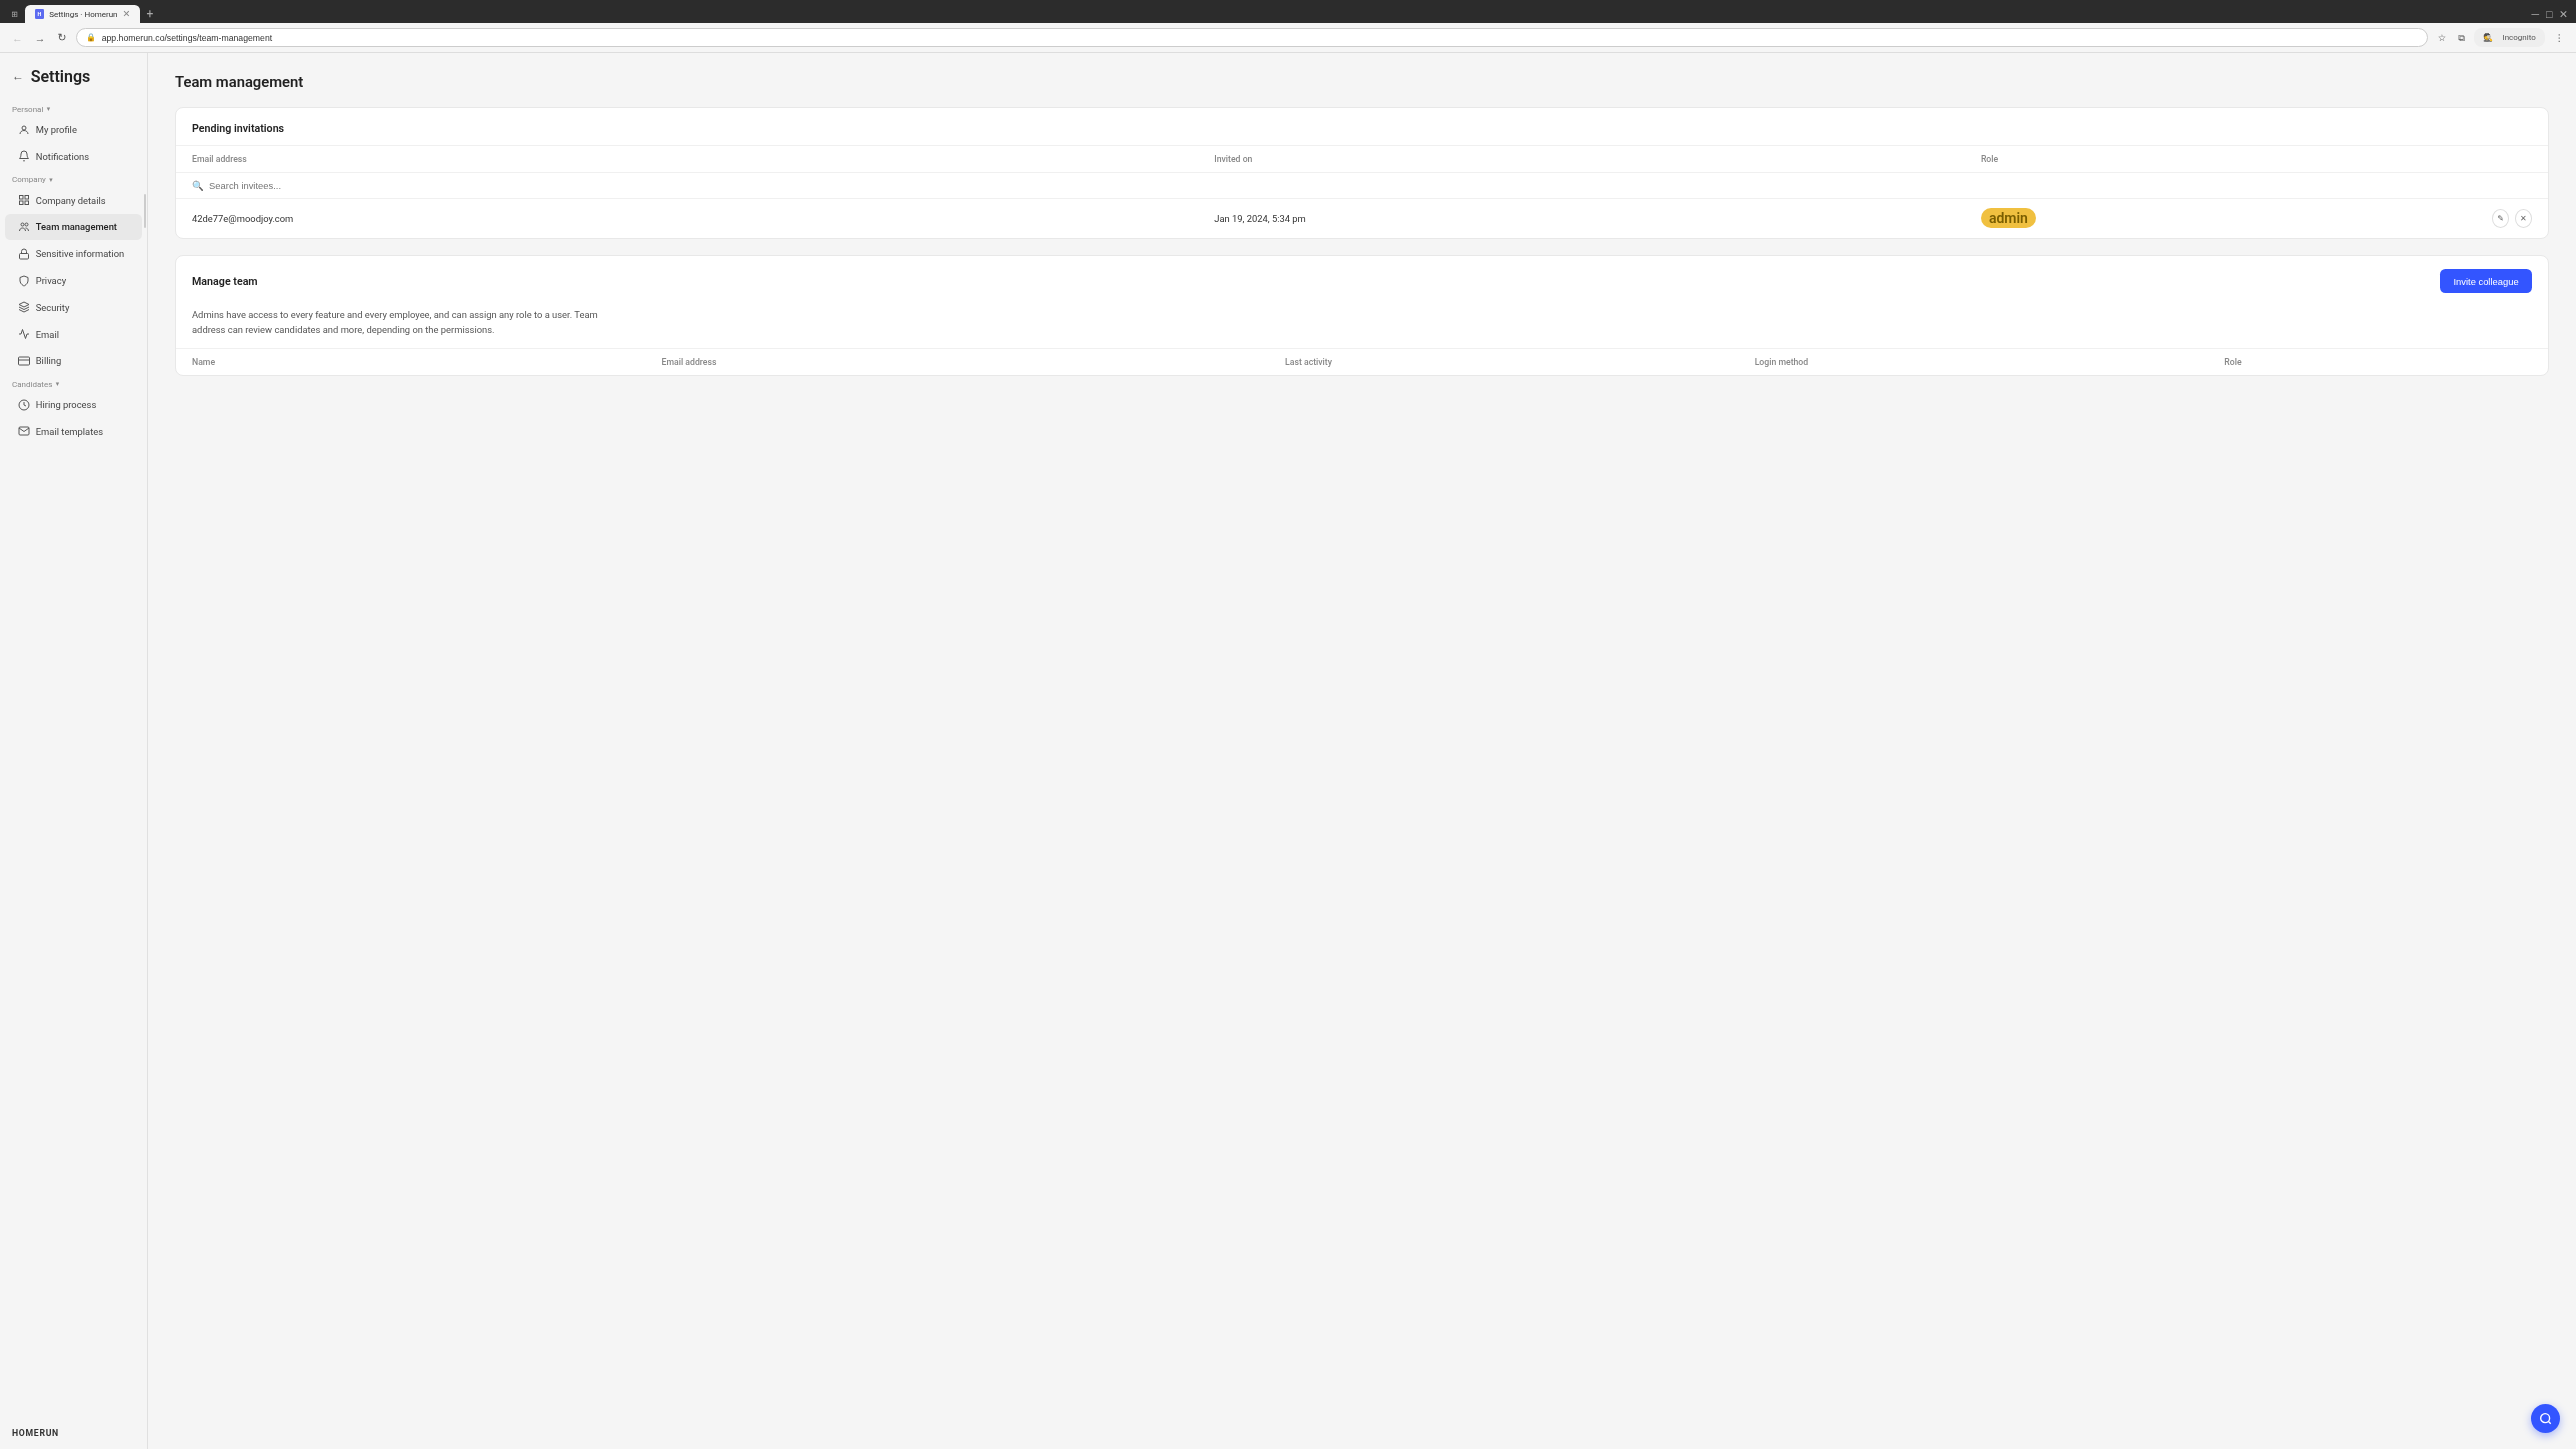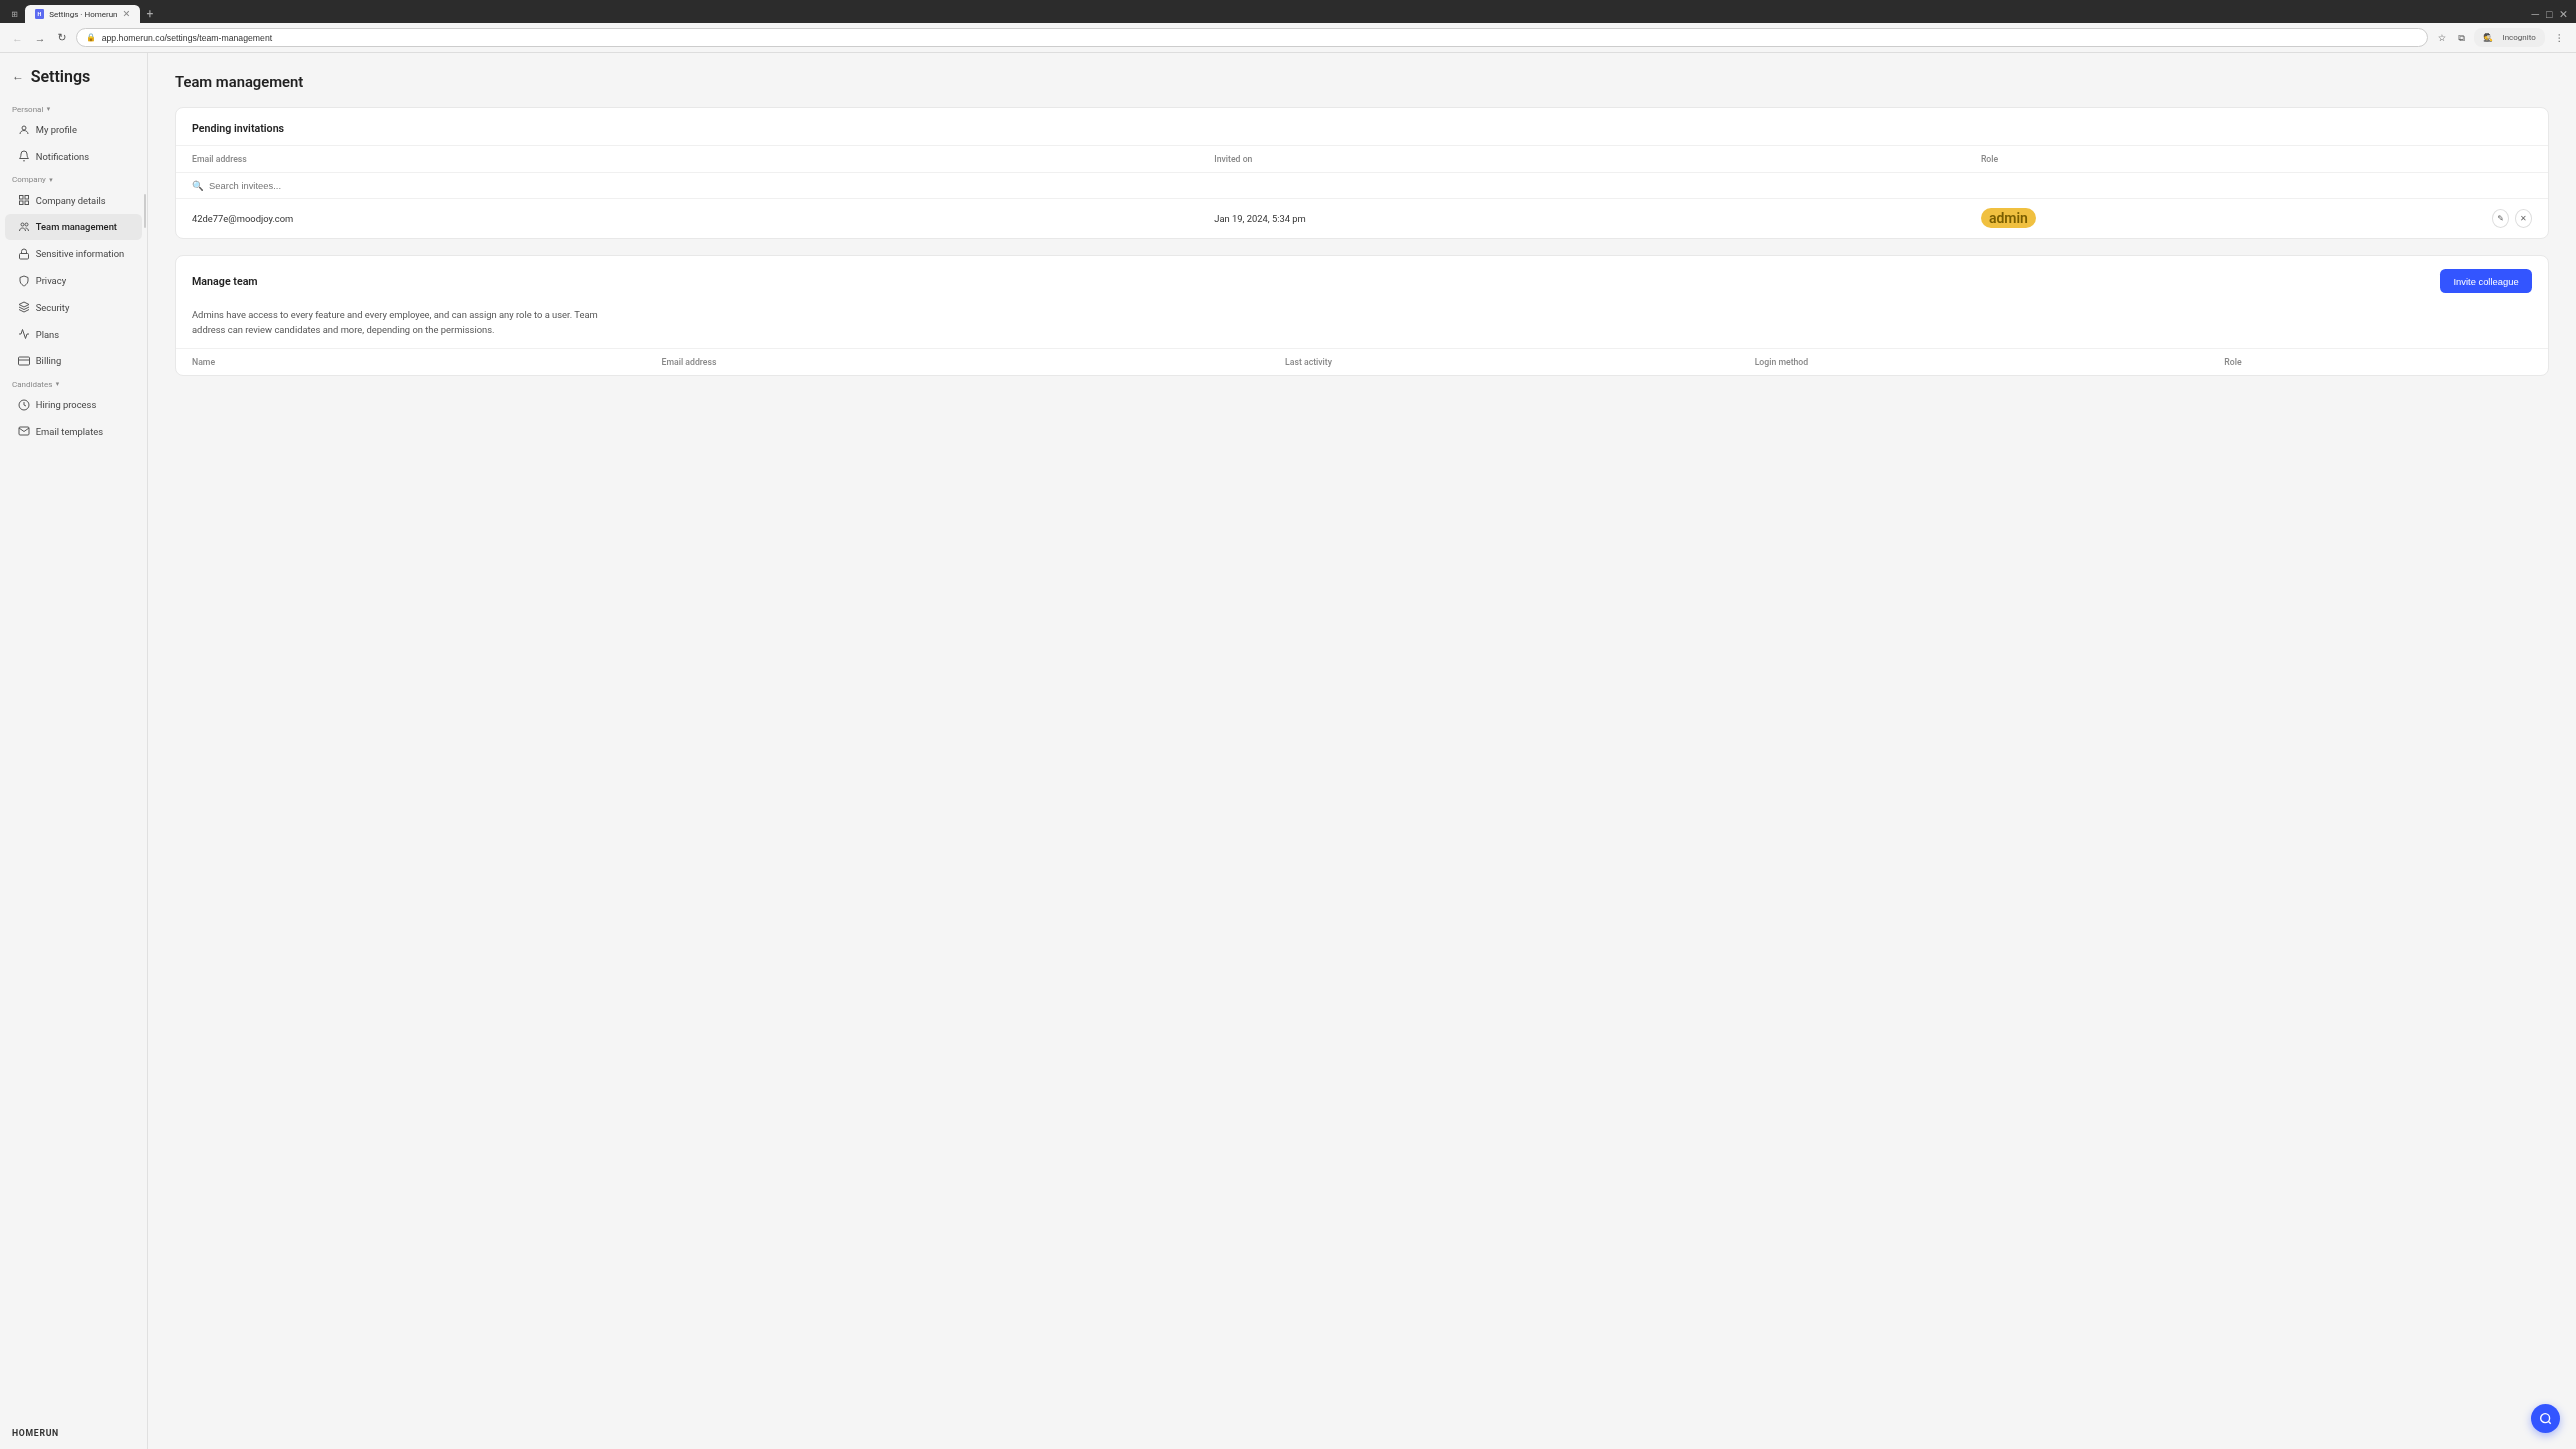--- a/index.html
+++ b/index.html
@@ -216,21 +216,21 @@
       </div>
       <span>Security</span>
     </div>
 
     <div class="sidebar-item">
       <div class="sidebar-icon">
         <svg width="12" height="12" viewBox="0 0 24 24" fill="none" stroke="currentColor" stroke-width="2">
             <polyline points="22 12 18 12 15 21 9 3 6 12 2 12"></polyline>
           </svg>
       </div>
-      <span>Plans</span>
+      <span>Email</span>
     </div>
 
     <div class="sidebar-item">
       <div class="sidebar-icon">
         <svg width="12" height="12" viewBox="0 0 24 24" fill="none" stroke="currentColor" stroke-width="2">
             <rect x="1" y="4" width="22" height="16" rx="2" ry="2"></rect>
             <line x1="1" y1="10" x2="23" y2="10"></line>
           </svg>
       </div>
       <span>Billing</span>

